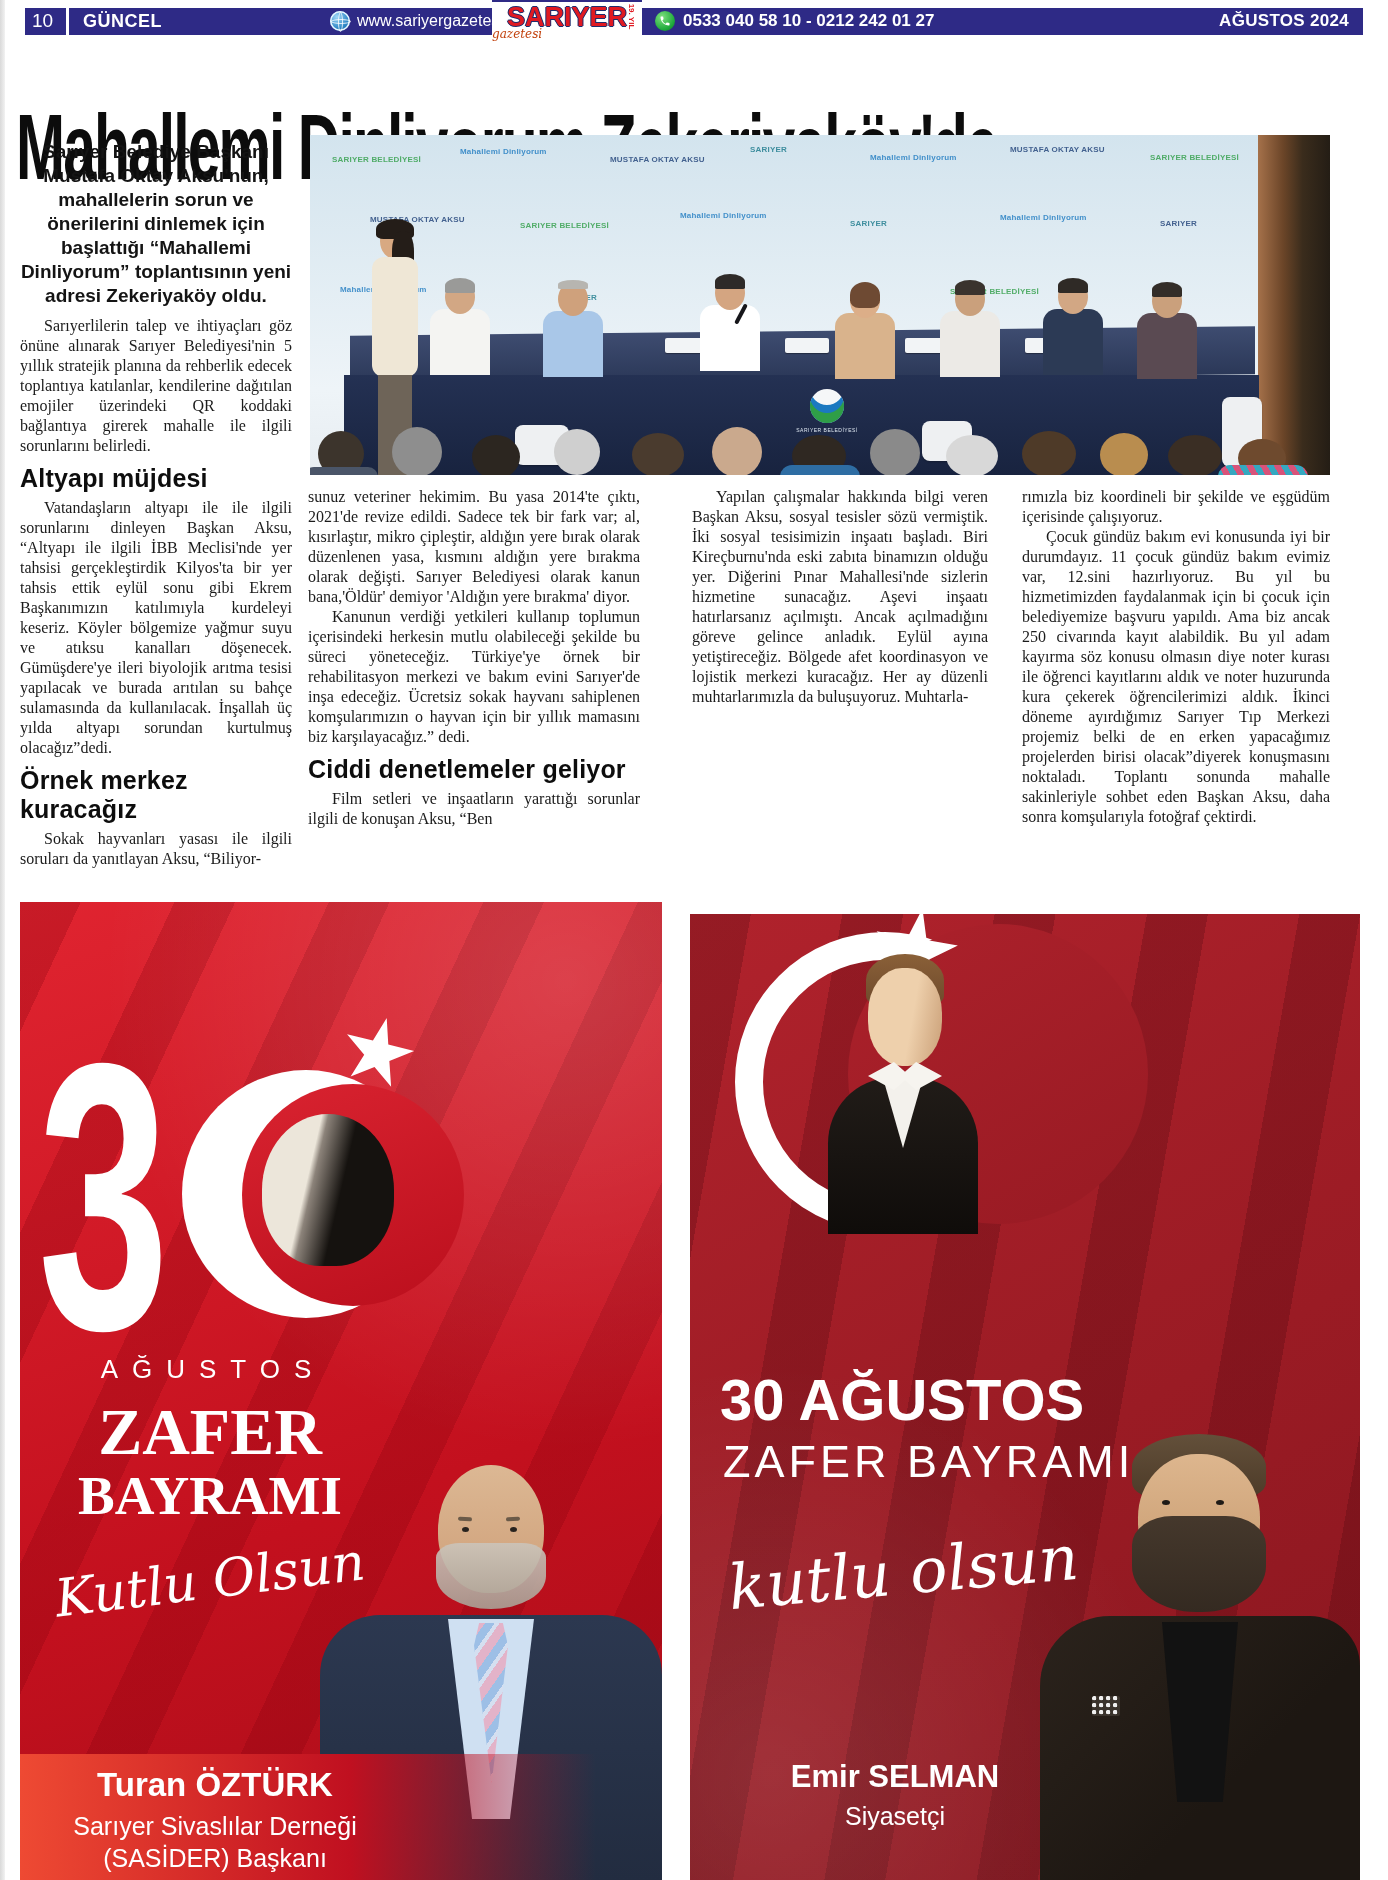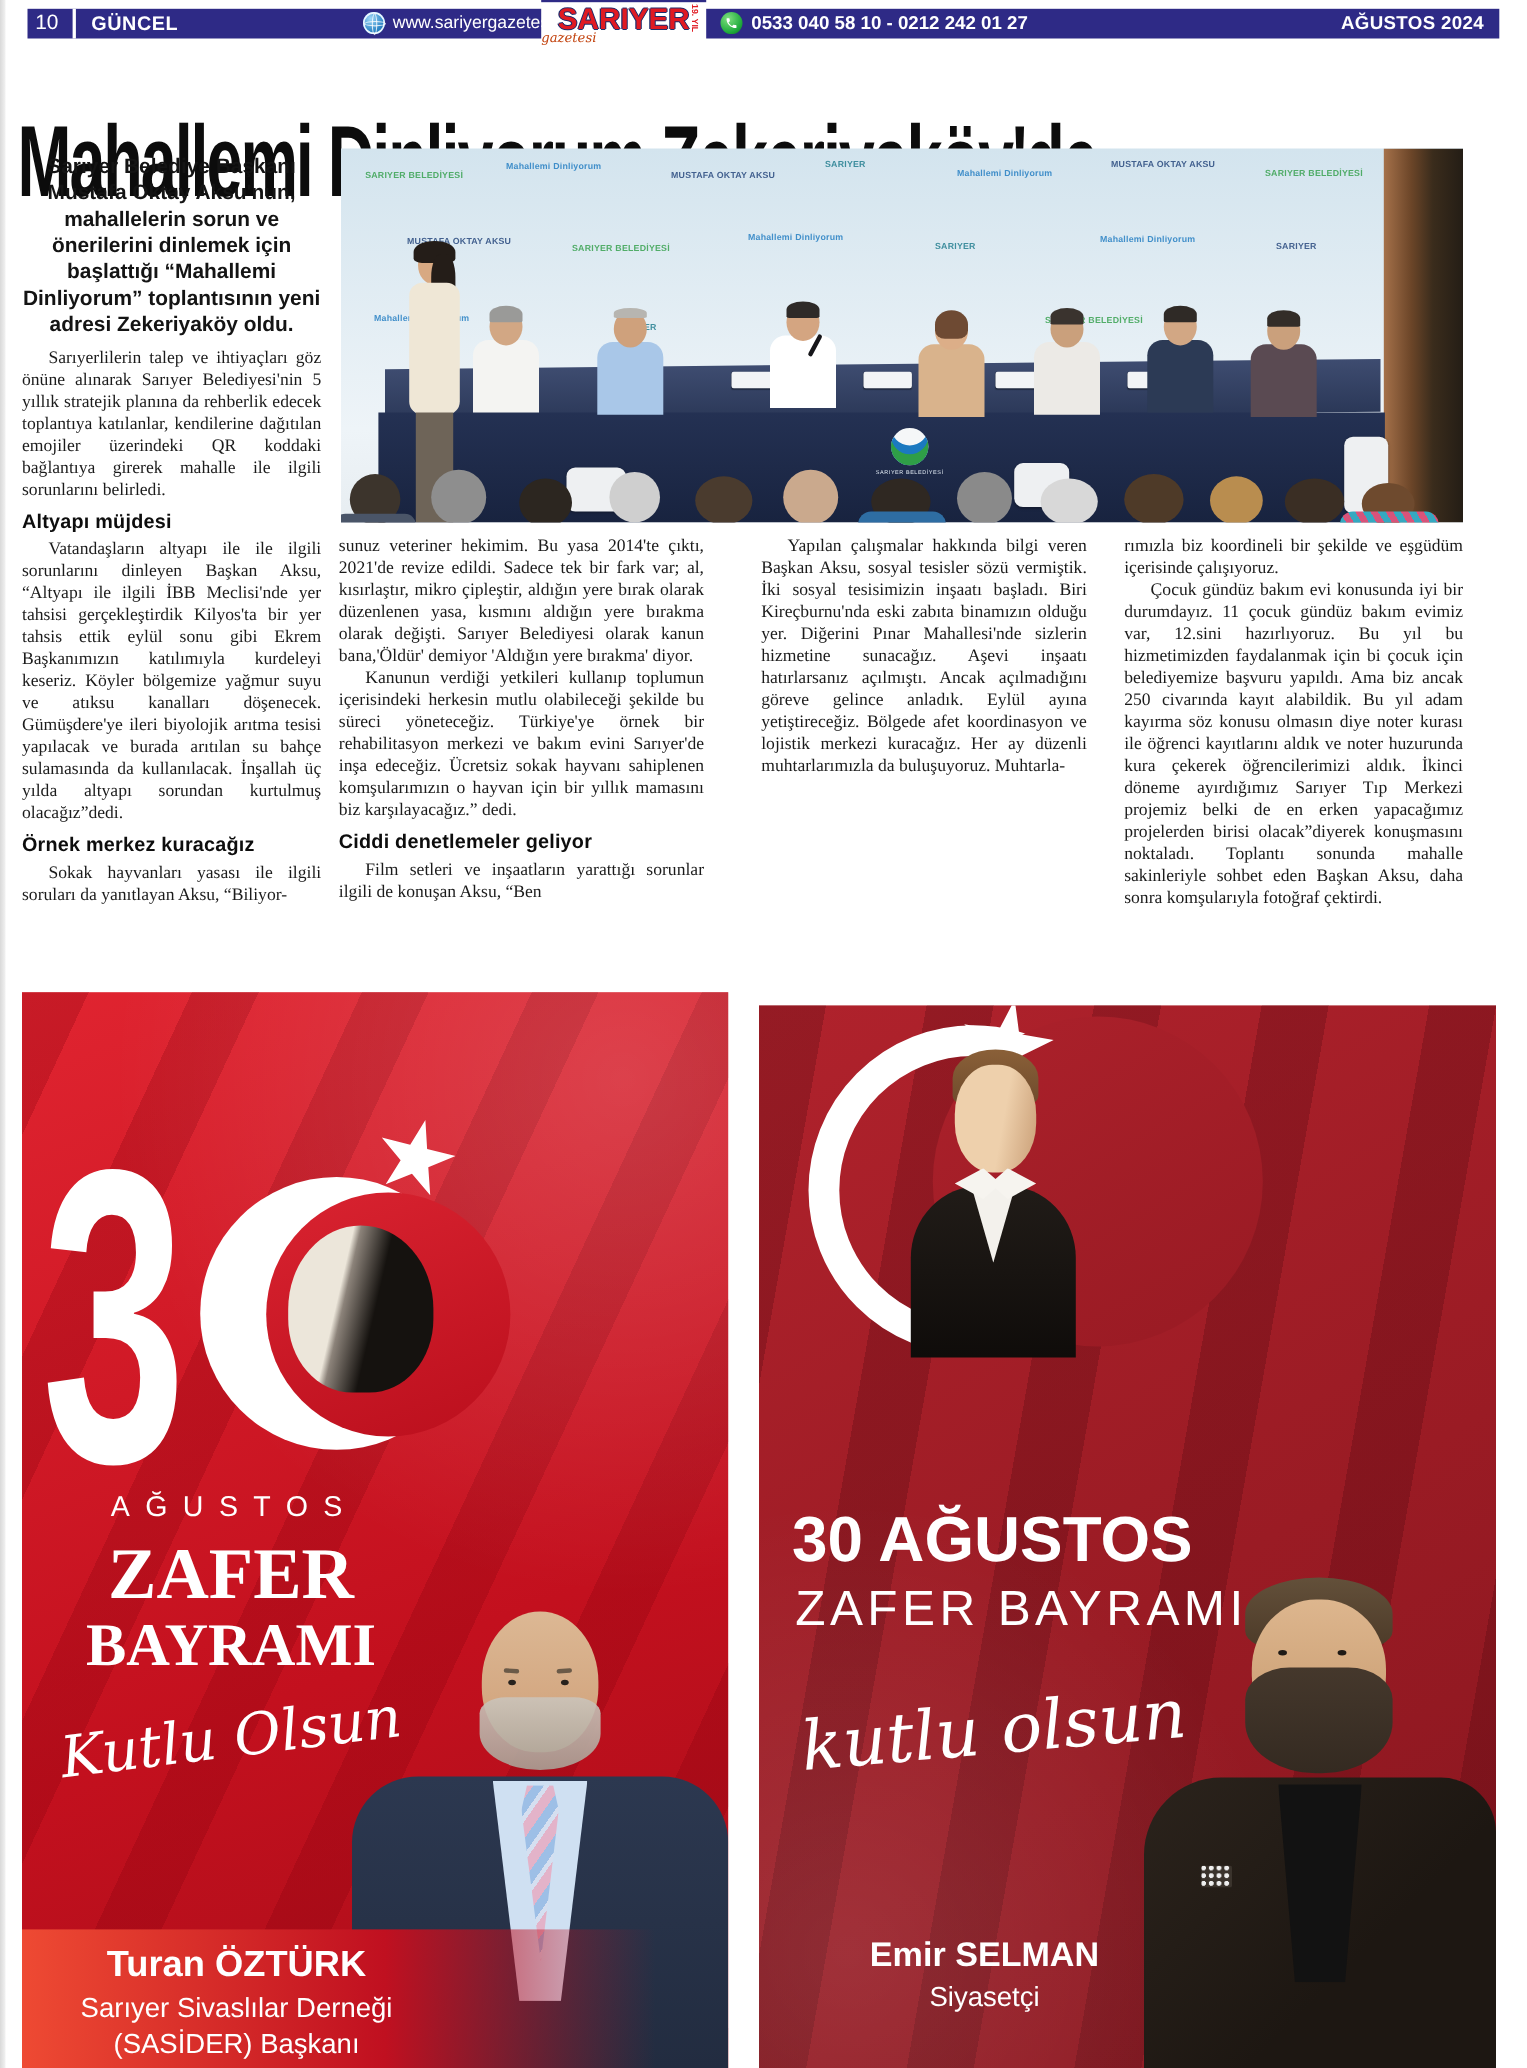--- a/index.html
+++ b/index.html
@@ -54,21 +54,21 @@
   .tree{left:948px;top:0;width:72px;height:340px;background:linear-gradient(90deg,#a5714a,#6b4528 35%,#3a2c1c 62%,#241d15)}
   .aud-head{position:absolute;border-radius:50%}
   .aud-body{position:absolute;border-radius:20px 20px 0 0}
   .chair{position:absolute;background:#eef0f2;border-radius:8px;box-shadow:0 1px 2px rgba(0,0,0,.25)}
 
   
   .col{position:absolute;color:#131313}
   .intro{font-weight:bold;font-size:19px;line-height:24px;text-align:center;color:#141414;margin:0 0 8px 0}
   .bodyp{font-family:"Liberation Serif",serif;font-size:16px;line-height:20px;text-align:justify;text-indent:24px;margin:0;color:#1b1b1b}
   .noind{text-indent:0}
-  .subhead{font-weight:bold;font-size:18px;margin:8px 0 5px 0;letter-spacing:.2px;color:#0d0d0d}
+  .subhead{font-weight:bold;font-size:25px;margin:8px 0 5px 0;letter-spacing:.2px;color:#0d0d0d}
 
   
   .ad{position:absolute;overflow:hidden;color:#fff}
   .star{position:absolute;background:#fff;
         clip-path:polygon(50% 0%,61% 35%,98% 35%,68% 57%,79% 91%,50% 70%,21% 91%,32% 57%,2% 35%,39% 35%)}
   .serif-cap{font-family:"Liberation Serif",serif;font-weight:bold}
   .script{font-family:"DejaVu Serif",serif;font-style:italic}
 
   
   .ad-left{left:20px;top:902px;width:642px;height:978px;

